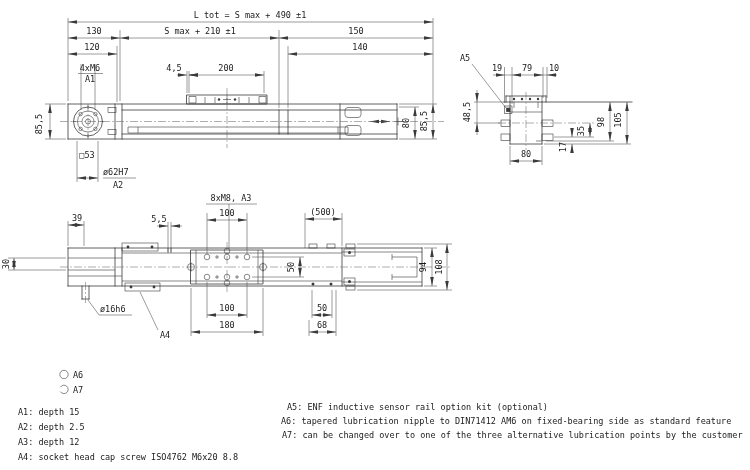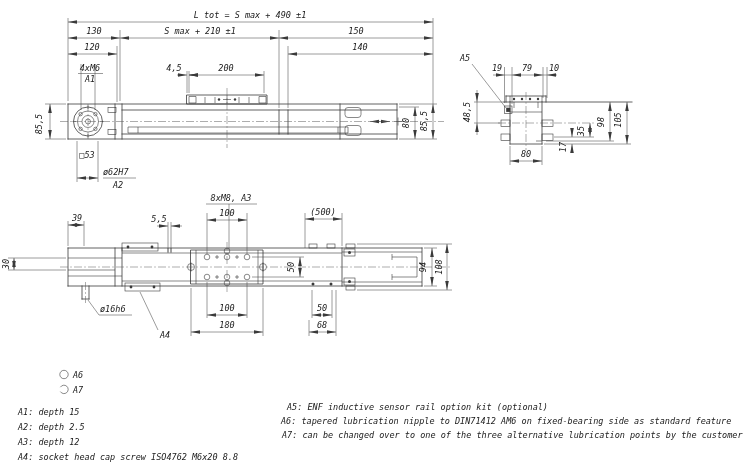--- a/index.html
+++ b/index.html
@@ -1,17 +1,17 @@
 <!DOCTYPE html>
 <html><head>
 <meta charset="utf-8">
 <style>
   html,body{margin:0;padding:0;background:#fff;}
   #stage{width:750px;height:470px;background:#fff;position:relative;overflow:hidden;
-         font-family:"DejaVu Sans Mono",monospace;font-style:italic;}
+         font-family:"DejaVu Sans Mono",monospace;}
   svg{display:block}
   .g{stroke:#3a3a3a;stroke-width:0.8;fill:none;stroke-linecap:square}
   .g2{stroke:#3a3a3a;stroke-width:0.6;fill:none}
   .d{stroke:#4a4a4a;stroke-width:0.55;fill:none}
   .cl{stroke:#5a5a5a;stroke-width:0.5;fill:none;stroke-dasharray:8 2.2 1.6 2.2}
   .fd{fill:#3a3a3a;stroke:none}
   .t{font-family:"DejaVu Sans Mono",monospace;font-size:8.5px;fill:#1a1a1a}
   .tm{text-anchor:middle}
   .note{font-family:"DejaVu Sans Mono",monospace;font-size:8.5px;fill:#1a1a1a}
 </style>

